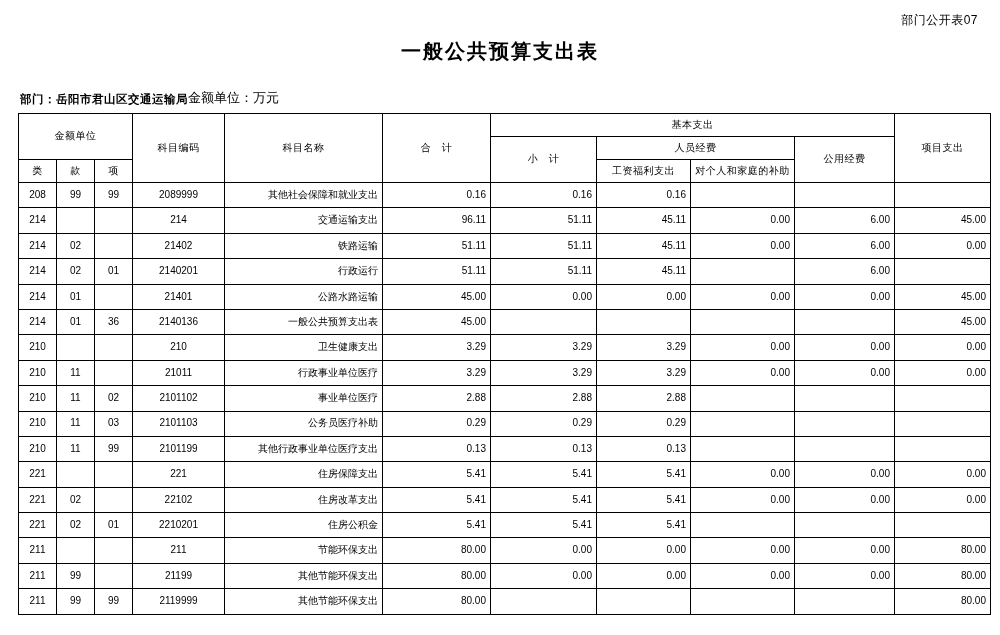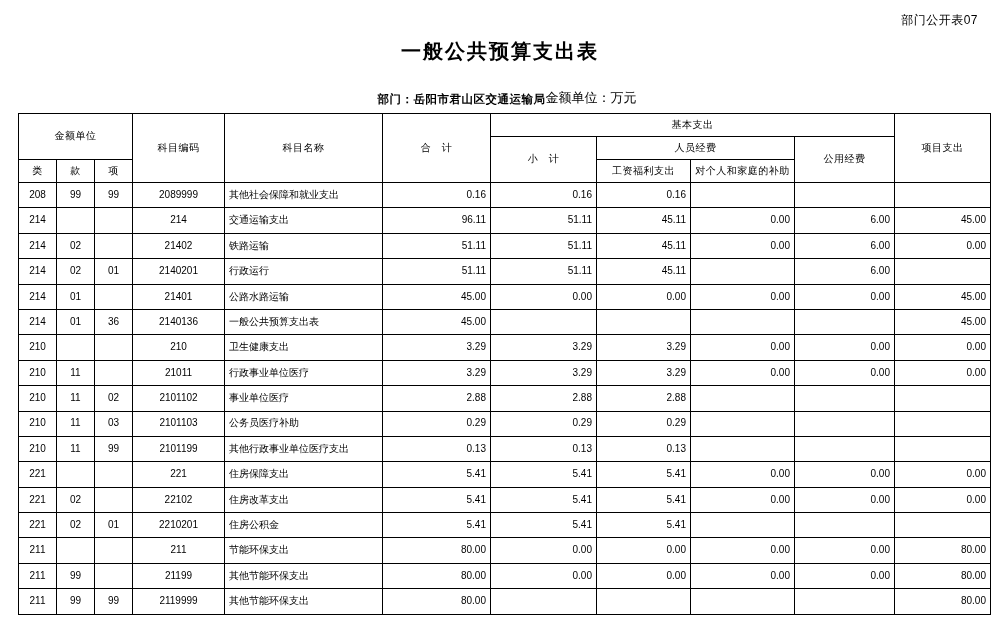--- a/index.html
+++ b/index.html
@@ -33,23 +33,23 @@
   .doc-title {
     text-align: center;
     font-size: 20px;
     font-weight: bold;
     margin: 0;
     padding-top: 38px;
     letter-spacing: 2px;
   }
   .meta-row {
     display: flex;
-    justify-content: center;
+    justify-content: flex-start;
     align-items: flex-end;
-    margin: 0 18px 0 32px;
+    margin: 0 18px 0 20px;
     padding-top: 24px;
     padding-bottom: 6px;
     font-size: 11.5px;
   }
   .meta-left {
     font-weight: bold;
     letter-spacing: 0.5px;
   }
   .meta-right {
     font-size: 13px;
@@ -80,21 +80,21 @@
     height: 30px;
   }
   table.budget tbody td {
     height: 24.4px;
     vertical-align: middle;
   }
   td.c-code {
     text-align: center;
   }
   td.c-name {
-    text-align: left;
+    text-align: right;
   }
   td.c-num {
     text-align: right;
     padding-right: 8px;
   }
   
   col.w-lei { width: 38px; }
   col.w-kuan { width: 38px; }
   col.w-xiang { width: 38px; }
   col.w-kmbm { width: 92px; }

